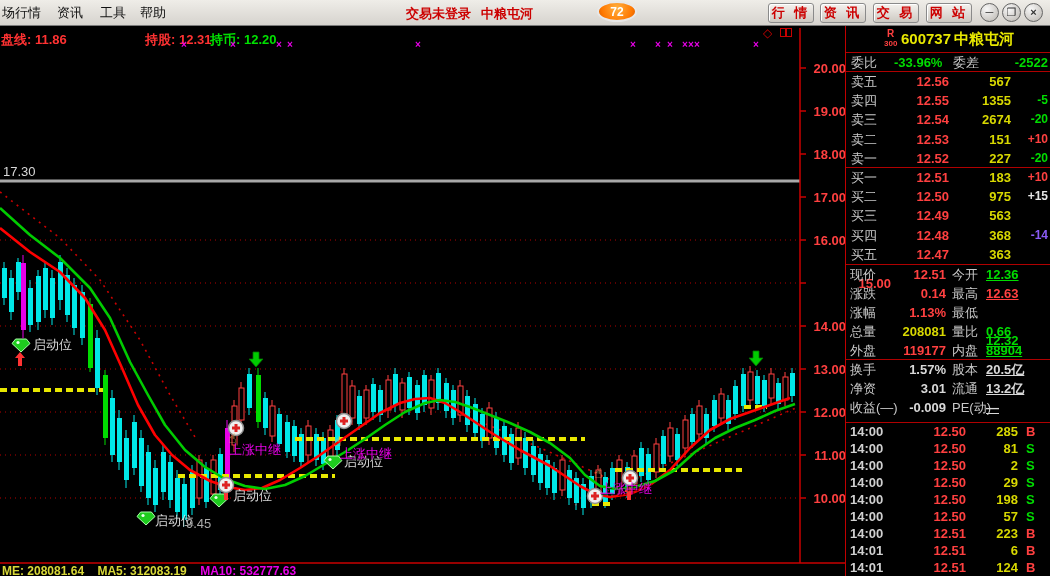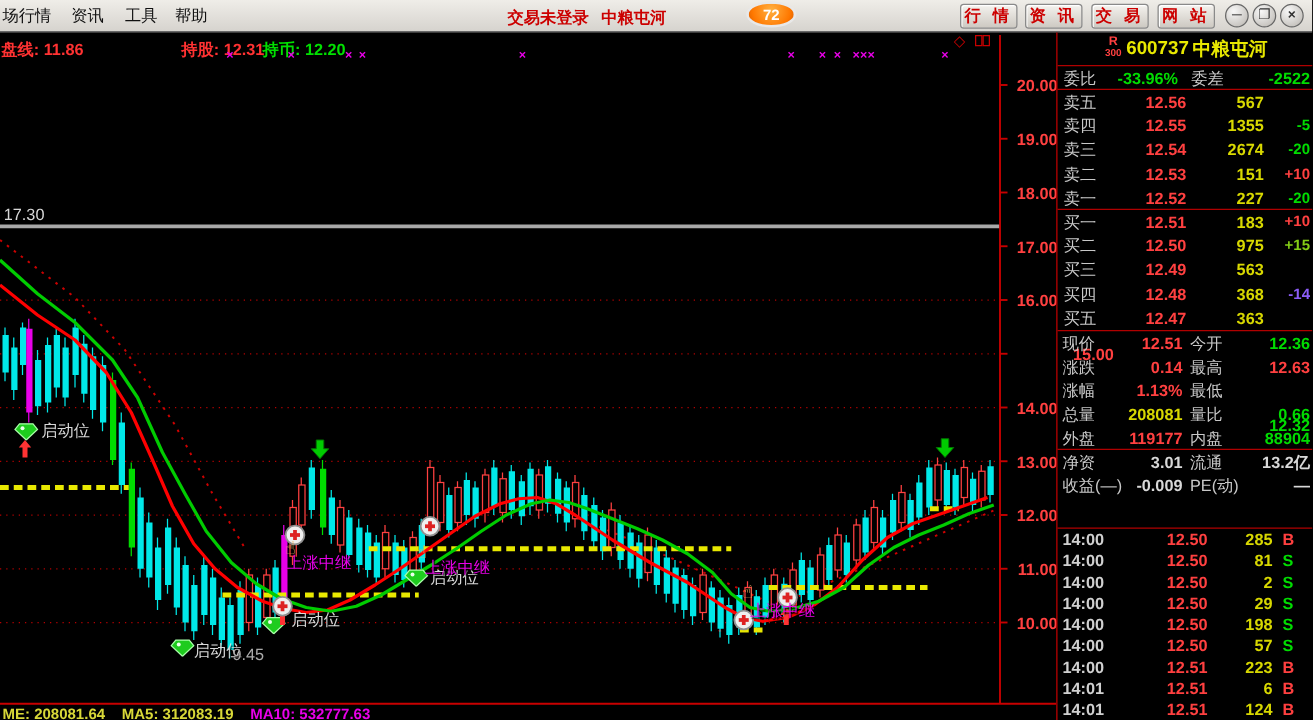--- a/index.html
+++ b/index.html
@@ -49,21 +49,21 @@
   #rp-ticks{top:397px;height:153px;border-bottom:none;}
   .lvl-row{position:relative;height:19.2px;line-height:19.2px;}
   .lvl-row .lbl{position:absolute;left:5px;color:#c8c8c8;}
   .lvl-row .prc{position:absolute;left:48px;width:55px;text-align:right;color:#ff4040;font-weight:bold;}
   .lvl-row .vol{position:absolute;left:110px;width:55px;text-align:right;color:#d8d800;font-weight:bold;}
   .lvl-row .chg{position:absolute;left:166px;width:36px;text-align:right;font-size:12px;font-weight:bold;}
   .st-row{position:relative;height:19px;line-height:19px;}
   .st-row .l1{position:absolute;left:4px;color:#c8c8c8;}
   .st-row .v1{position:absolute;left:42px;width:58px;text-align:right;font-weight:bold;}
   .st-row .l2{position:absolute;left:106px;color:#c8c8c8;}
-  .st-row .v2{position:absolute;left:140px;width:62px;text-align:right;font-weight:bold;}
+  .st-row .v2{position:absolute;left:140px;width:62px;text-align:left;font-weight:bold;text-decoration:underline;}
   .tick-row{position:relative;height:17px;line-height:17px;}
   .tick-row .tm{position:absolute;left:4px;color:#d0d0d0;font-weight:bold;}
   .tick-row .tp{position:absolute;left:60px;width:60px;text-align:right;color:#ff4040;font-weight:bold;}
   .tick-row .tv{position:absolute;left:122px;width:50px;text-align:right;color:#d8d800;font-weight:bold;}
   .tick-row .ts{position:absolute;left:180px;font-weight:bold;}
   #rp-weibi .wl{color:#c8c8c8;} #rp-weibi span{line-height:19px;}
 </style>
 </head>
 <body>
 
@@ -482,21 +482,21 @@
         <div class="lvl-row">
           <span class="lbl">买一</span>
           <span class="prc">12.51</span>
           <span class="vol">183</span>
           <span class="chg" style="color: rgb(255, 64, 64);">+10</span>
         </div>
         <div class="lvl-row">
           <span class="lbl">买二</span>
           <span class="prc">12.50</span>
           <span class="vol">975</span>
-          <span class="chg" style="color: #84cc16;">+15</span>
+          <span class="chg" style="color: #e5e5e5;">+15</span>
         </div>
         <div class="lvl-row">
           <span class="lbl">买三</span>
           <span class="prc">12.49</span>
           <span class="vol">563</span>
           <span class="chg" style="color: rgb(0, 220, 0);"></span>
         </div>
         <div class="lvl-row">
           <span class="lbl">买四</span>
           <span class="prc">12.48</span>
@@ -537,20 +537,26 @@
         </div>
         <div class="st-row">
           <span class="l1">外盘</span>
           <span class="v1" style="color: rgb(255, 64, 64);">119177</span>
           <span class="l2">内盘</span>
           <span class="v2" style="color: rgb(0, 220, 0);">88904</span>
         </div>
       </div>
     <div class="rp-sec" id="rp-stats2">
         <div class="st-row">
+          <span class="l1">换手</span>
+          <span class="v1" style="color: rgb(216, 216, 216);">1.57%</span>
+          <span class="l2">股本</span>
+          <span class="v2" style="color: rgb(216, 216, 216);">20.5亿</span>
+        </div>
+        <div class="st-row">
           <span class="l1">净资</span>
           <span class="v1" style="color: rgb(216, 216, 216);">3.01</span>
           <span class="l2">流通</span>
           <span class="v2" style="color: rgb(216, 216, 216);">13.2亿</span>
         </div>
         <div class="st-row">
           <span class="l1">收益(—)</span>
           <span class="v1" style="color: rgb(216, 216, 216);">-0.009</span>
           <span class="l2">PE(动)</span>
           <span class="v2" style="color: rgb(216, 216, 216);">—</span>

